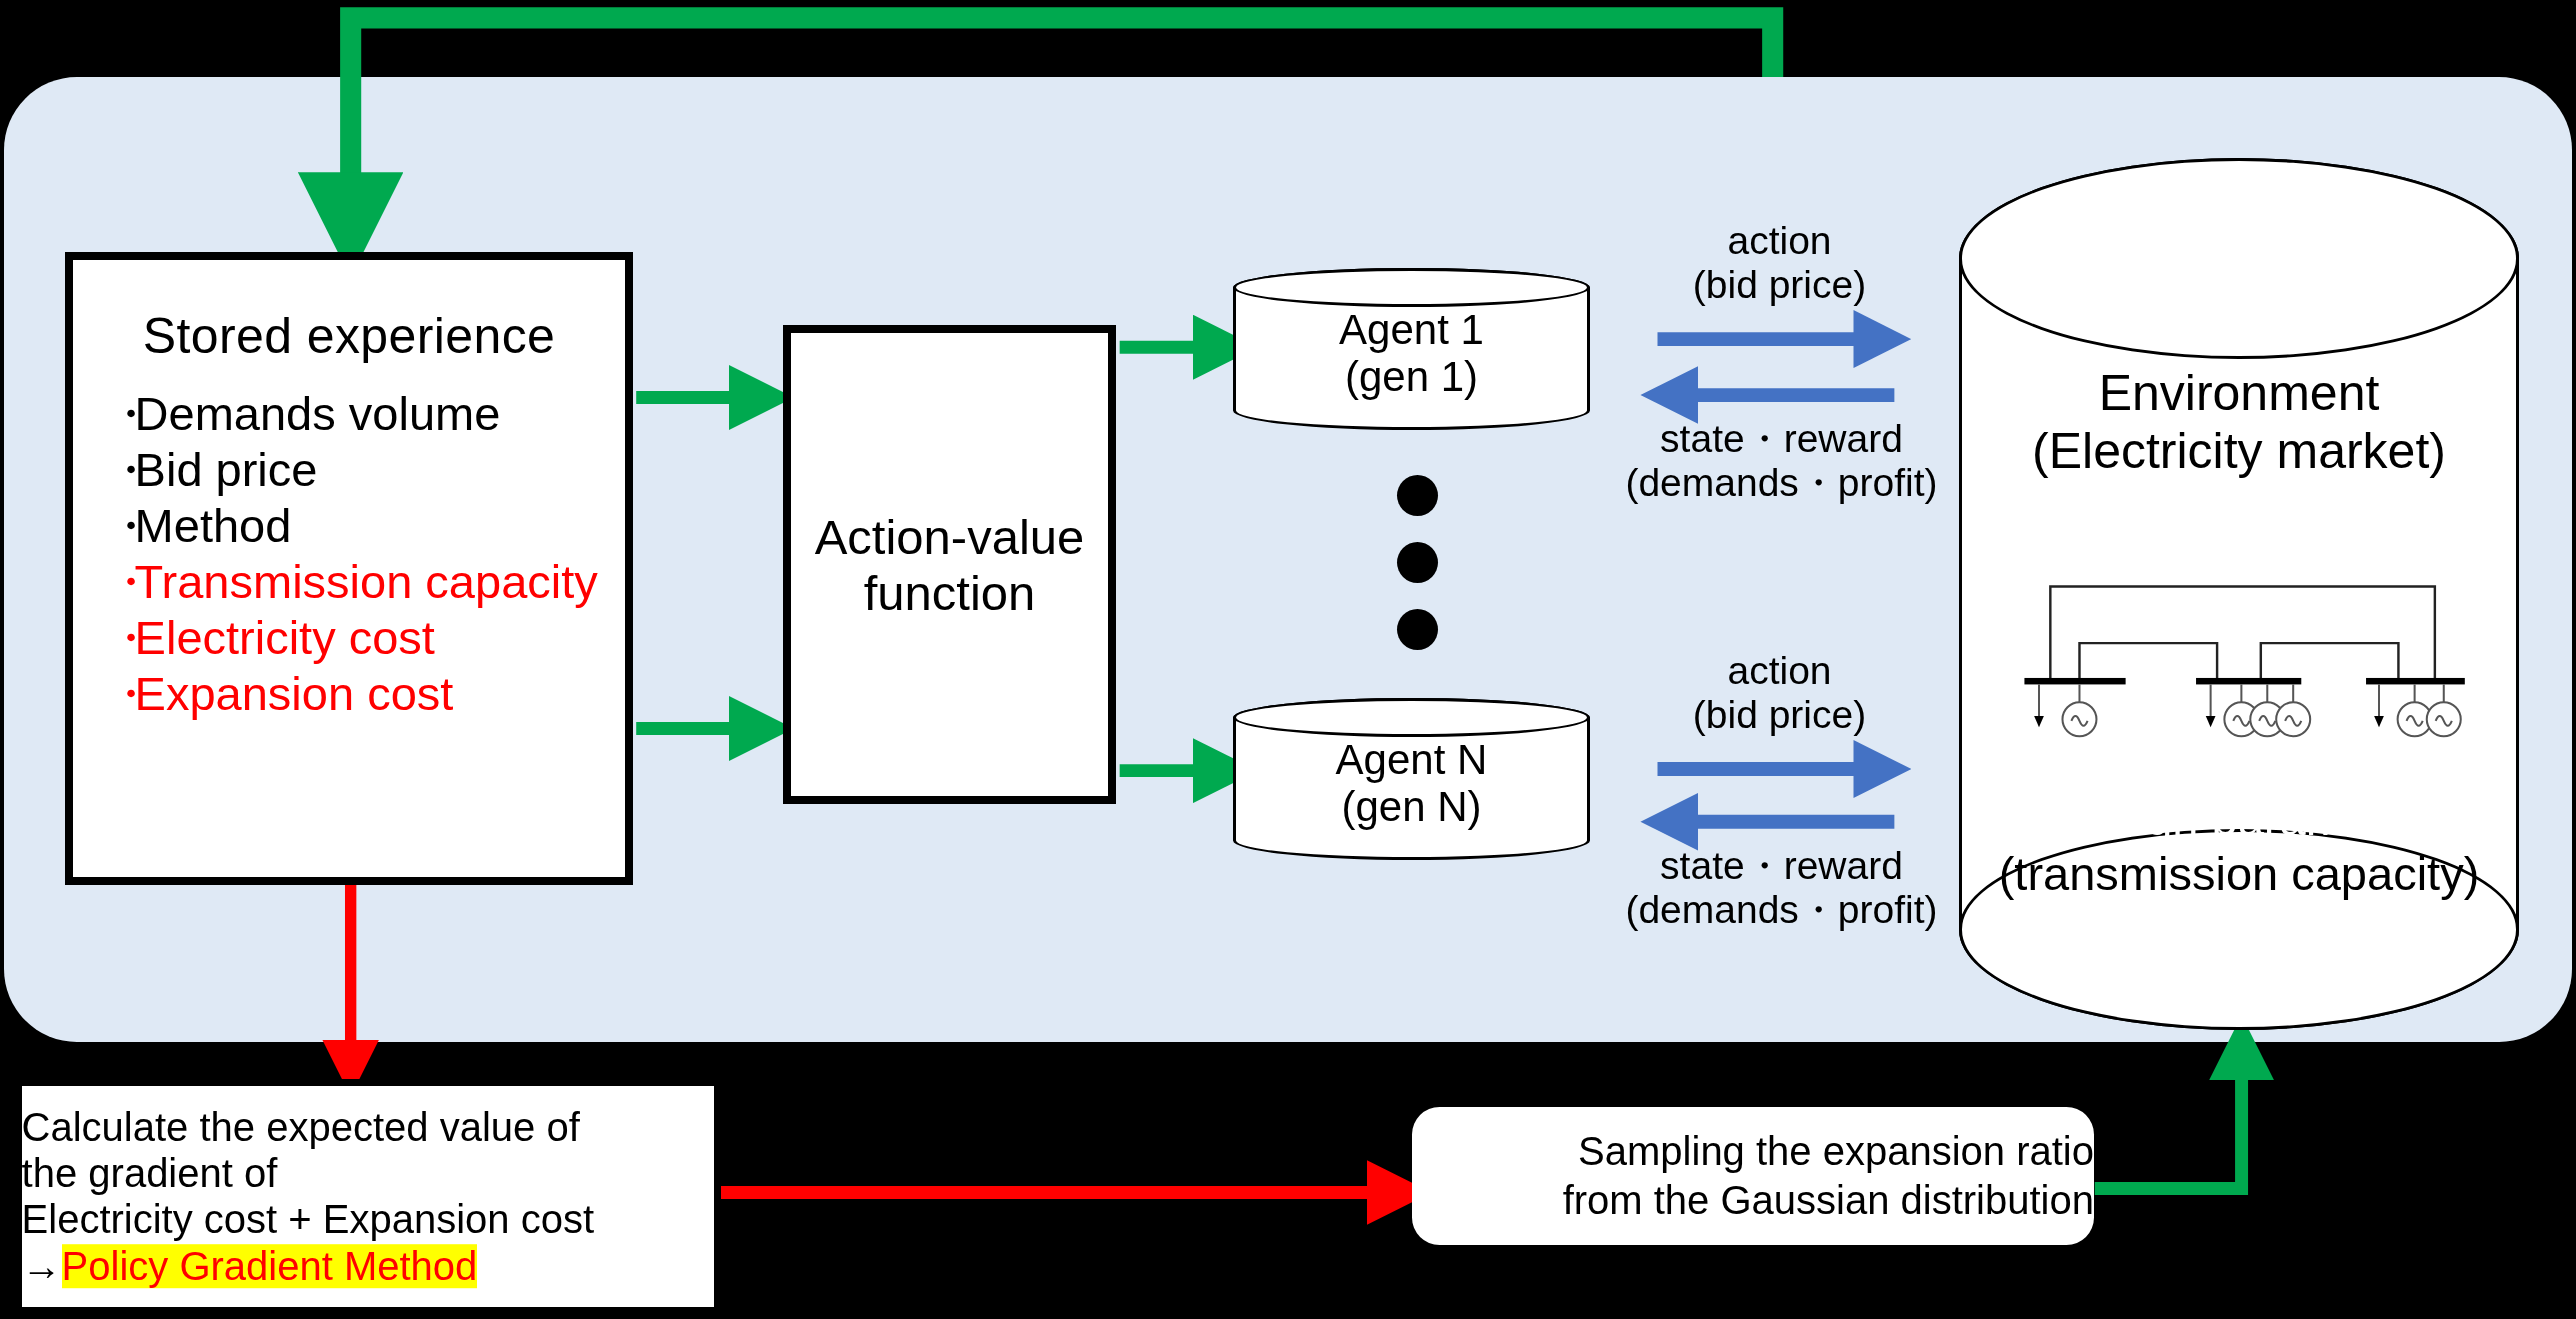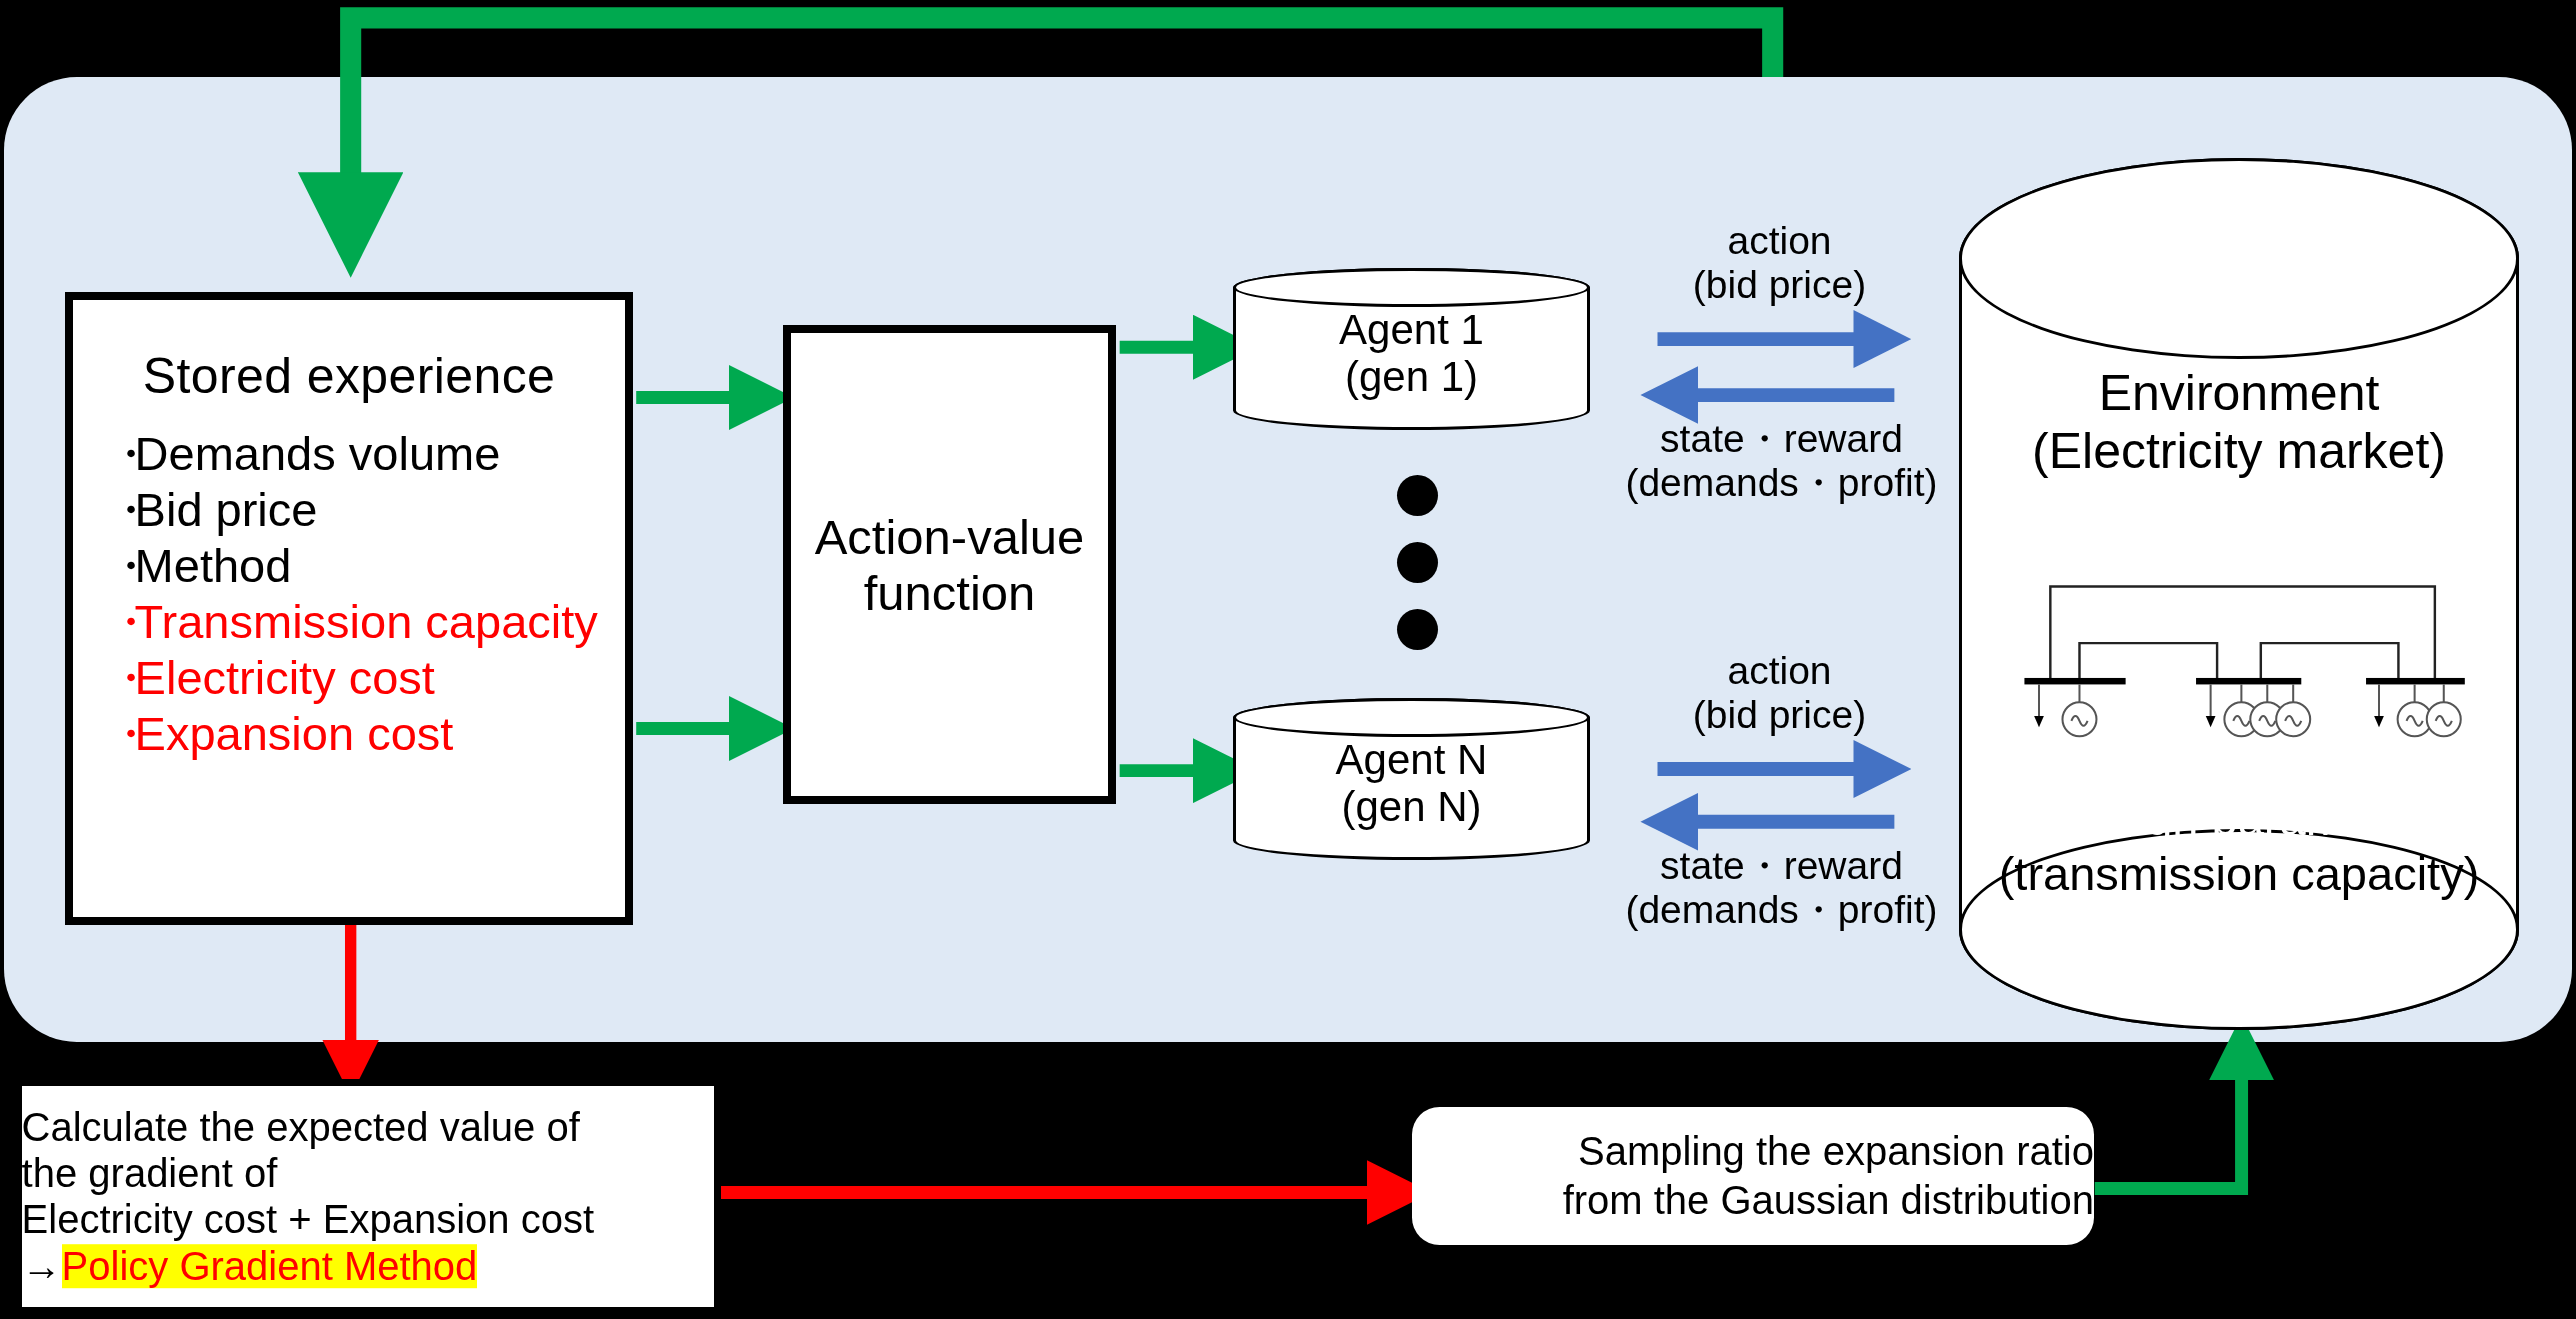--- a/index.html
+++ b/index.html
@@ -10,21 +10,21 @@
     position:absolute;left:4px;top:77px;width:2568px;height:965px;
     background:#dfe9f5;border-radius:73px;
   }
 
   .wbox{
     position:absolute;background:#ffffff;border:8px solid #000;
     box-sizing:border-box;
   }
 
   
-  #stored{left:65px;top:252px;width:568px;height:633px;margin-top:40px;}
+  #stored{left:65px;top:252px;width:568px;height:633px;}
   #stored .title{
     position:absolute;left:0;right:0;top:47px;text-align:center;
     font-size:50px;color:#000;letter-spacing:0.4px;
   }
   #stored ul{list-style:none;margin:0;padding:0;position:absolute;left:34px;top:126px;}
   #stored li{font-size:47px;line-height:1.19;white-space:nowrap;color:#000;}
   #stored li.red{color:#ff0000;}
   #stored li .b{display:inline-block;width:27.6px;}
 
   

